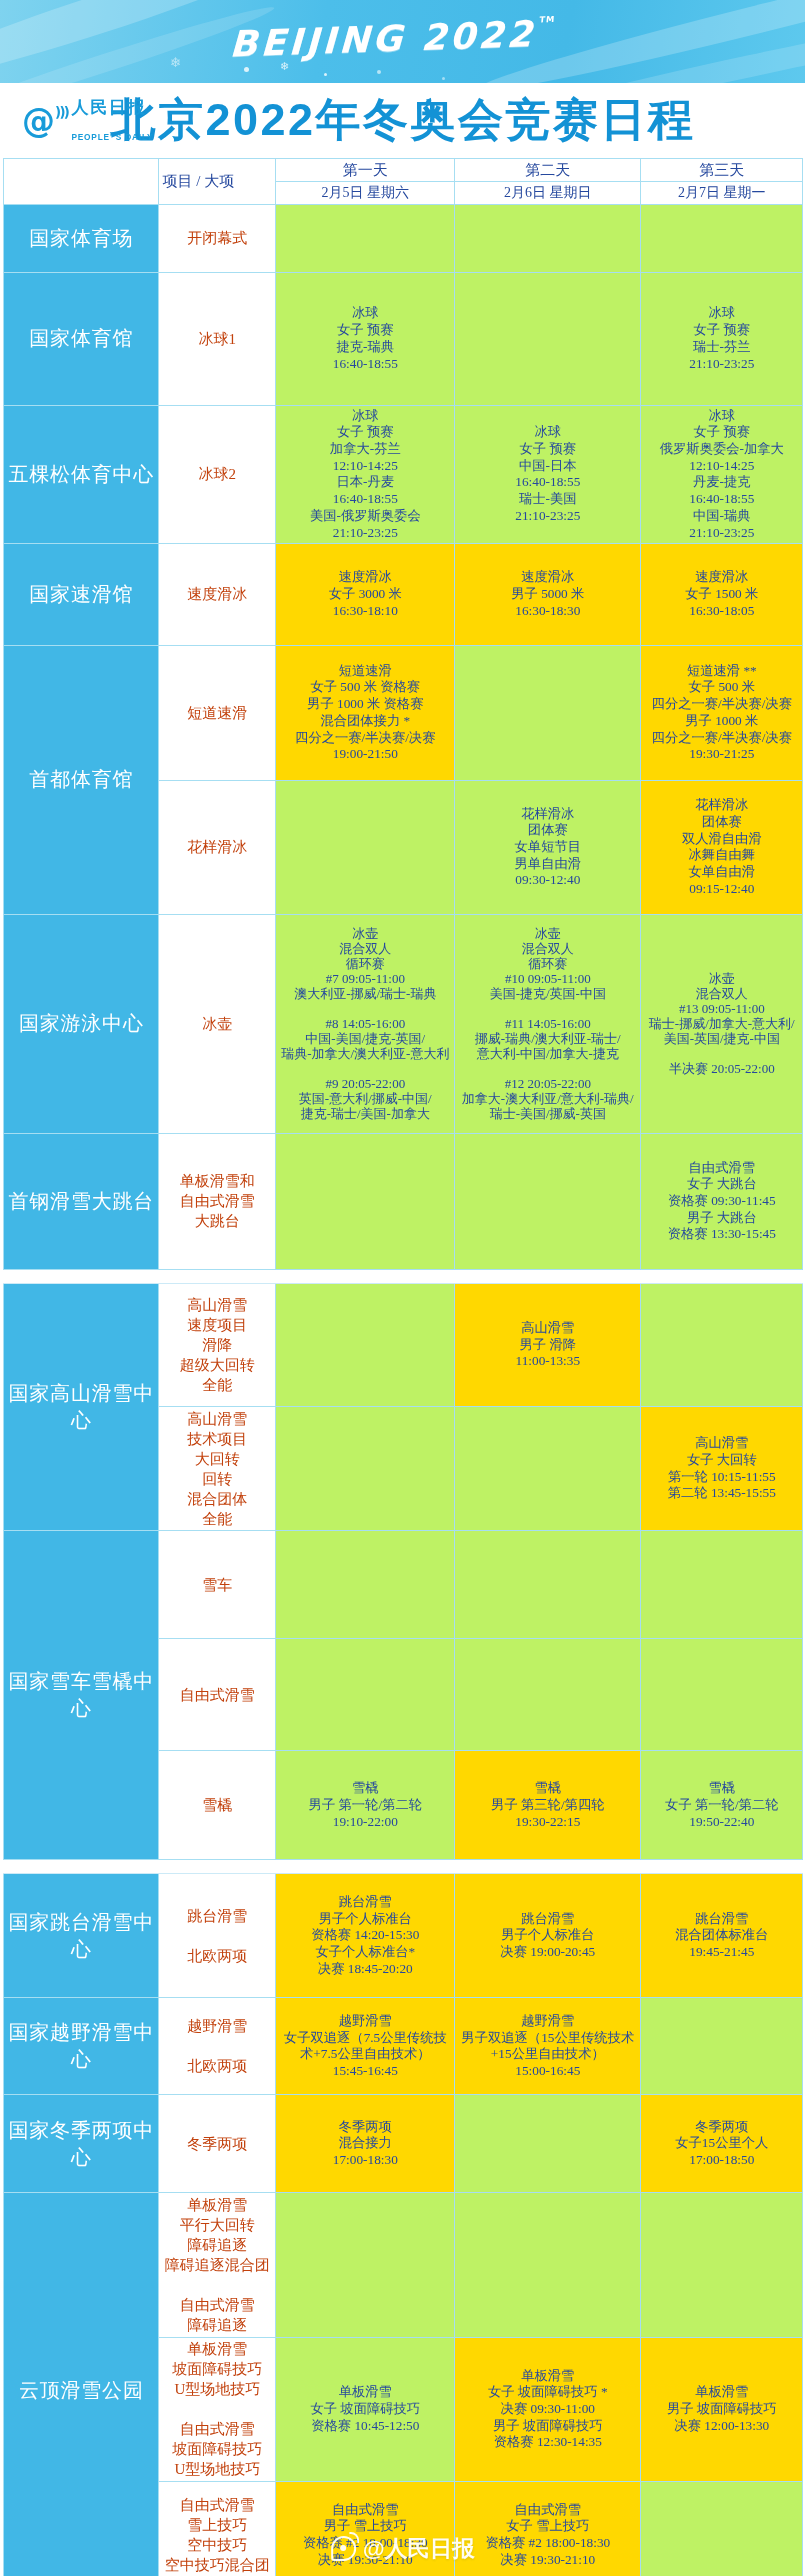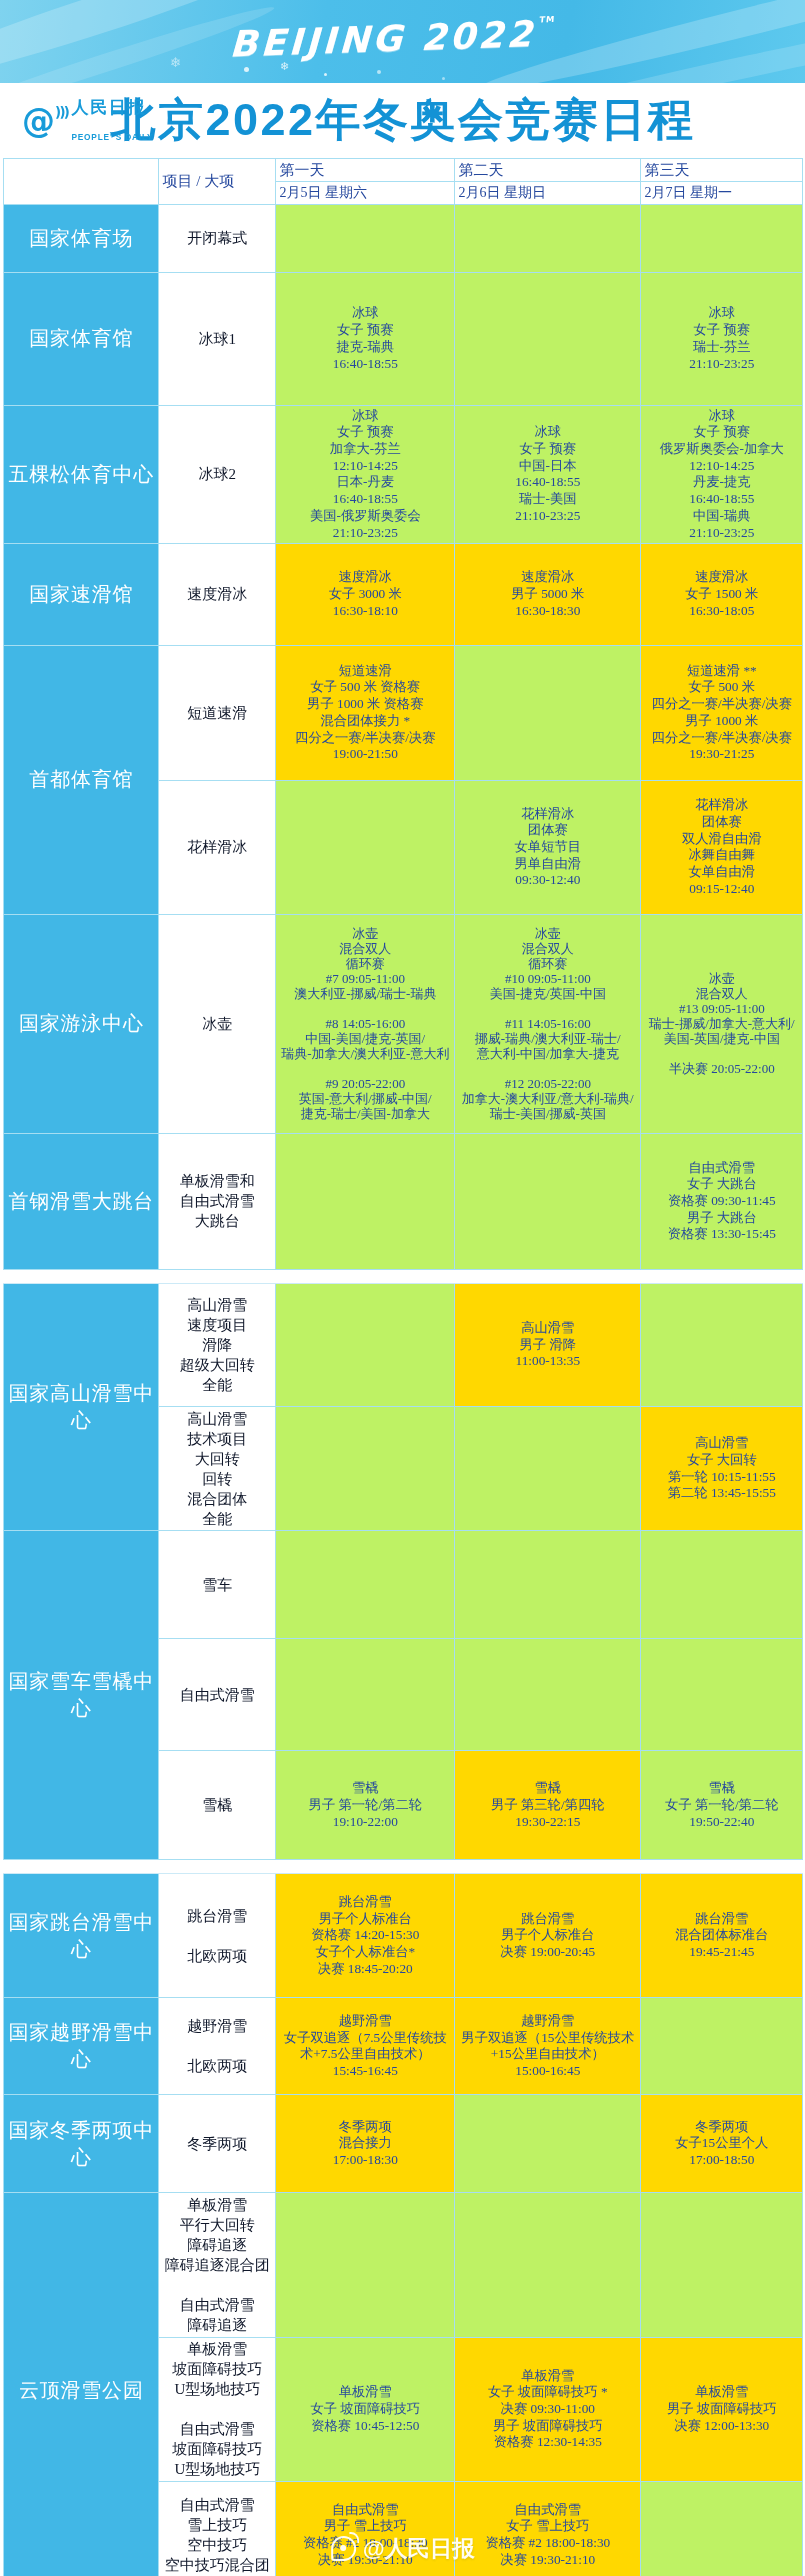--- a/index.html
+++ b/index.html
@@ -31,25 +31,25 @@
   .brand-at{font-family:"DejaVu Sans",sans-serif;font-size:33px;font-weight:700;line-height:33px;}
   .brand-waves{font-family:"DejaVu Sans",sans-serif;font-size:13.3px;font-weight:700;vertical-align:top;margin:-15px 3.3px 0 0;letter-spacing:-1.7px;}
   .brand-cn{font-family:Liberation Mono, monospace;font-size:17px;font-weight:bold;letter-spacing:1.7px;line-height:22px;}
   .brand-en{font-family:"Liberation Sans",sans-serif;font-size:8.3px;font-weight:bold;letter-spacing:0.8px;margin-top:12px;}
   .main-title{height:75px;line-height:73px;text-align:center;color:#1392d5;font-family:"Liberation Sans",sans-serif;font-size:45px;font-weight:bold;letter-spacing:2.5px;}
 
   
   table.grid{border-collapse:collapse;table-layout:fixed;width:799px;margin:0 3.3px;}
   .grid td{border:1.7px solid #a6def2;padding:1.7px 3.3px;vertical-align:middle;overflow:hidden;box-sizing:border-box;}
   .corner{background:#fff;border-top-color:#a6def2;}
-  .hday,.hdate{color:#25489e;font-size:15px;background:#fff;}
+  .hday,.hdate{text-align:center;color:#25489e;font-size:15px;background:#fff;}
   .hdate{font-size:14px;}
   .project-header{text-align:left;color:#25489e;font-size:15px;background:#fff;}
   .venue{background:#41b7e6;color:#ffffff;font-size:20px;text-align:center;letter-spacing:0.8px;border-top-color:#ffffff;border-bottom-color:#ffffff;}
-  .project{color:#0f172a;font-size:15px;text-align:center;white-space:pre-line;line-height:20px;background:#fff;margin-left:40px;}
+  .project{color:#c2410c;font-size:15px;text-align:center;white-space:pre-line;line-height:20px;background:#fff;margin-left:40px;}
   .cell{color:#25489e;font-size:13.3px;text-align:center;white-space:pre-line;line-height:16.7px;background:#bef264;}
   .gold{background:#ffd800;}
   .dense{font-size:13px;line-height:15px;}
   tr.sep td{border-left:none;border-right:none;border-top:1.7px solid #cdeaf7;border-bottom:1.7px solid #cdeaf7;background:#fff;height:14px;padding:0;}
 
   
   .watermark{position:absolute;left:50%;top:2533px;transform:translateX(-50%);display:flex;align-items:center;gap:6.7px;color:#ffffff;font-family:"Liberation Sans",sans-serif;font-size:22.5px;font-weight:bold;opacity:.95;text-shadow:0 0.8px 2.5px rgba(120,110,0,.25);}
   .weibo-icon{position:relative;width:25px;height:25px;border:2.5px solid #fff;border-radius:50% 50% 50% 3.3px;box-sizing:border-box;}
   .weibo-icon::before{content:"";position:absolute;left:6.7px;top:6.7px;width:6.7px;height:6.7px;background:#fff;border-radius:50%;}
   .weibo-icon::after{content:"";position:absolute;right:-5px;top:-5.8px;width:8.3px;height:8.3px;border-top:2.5px solid #fff;border-right:2.5px solid #fff;border-radius:0 8.3px 0 0;}

